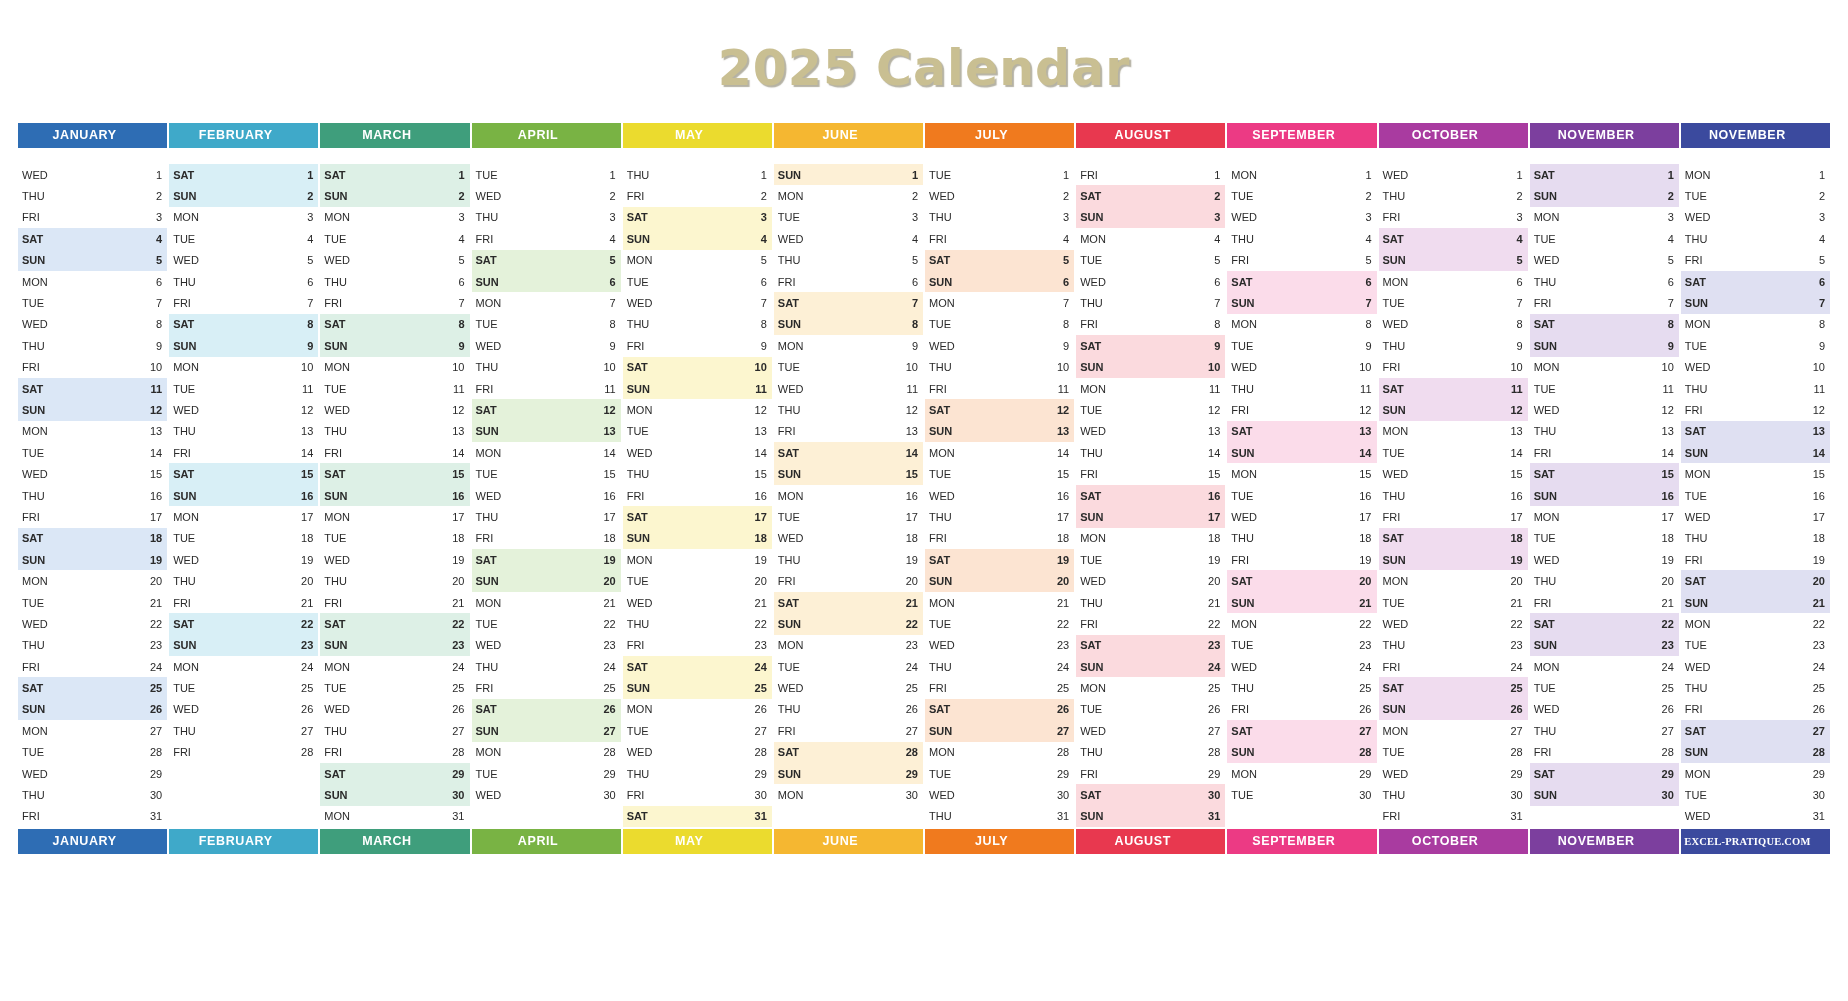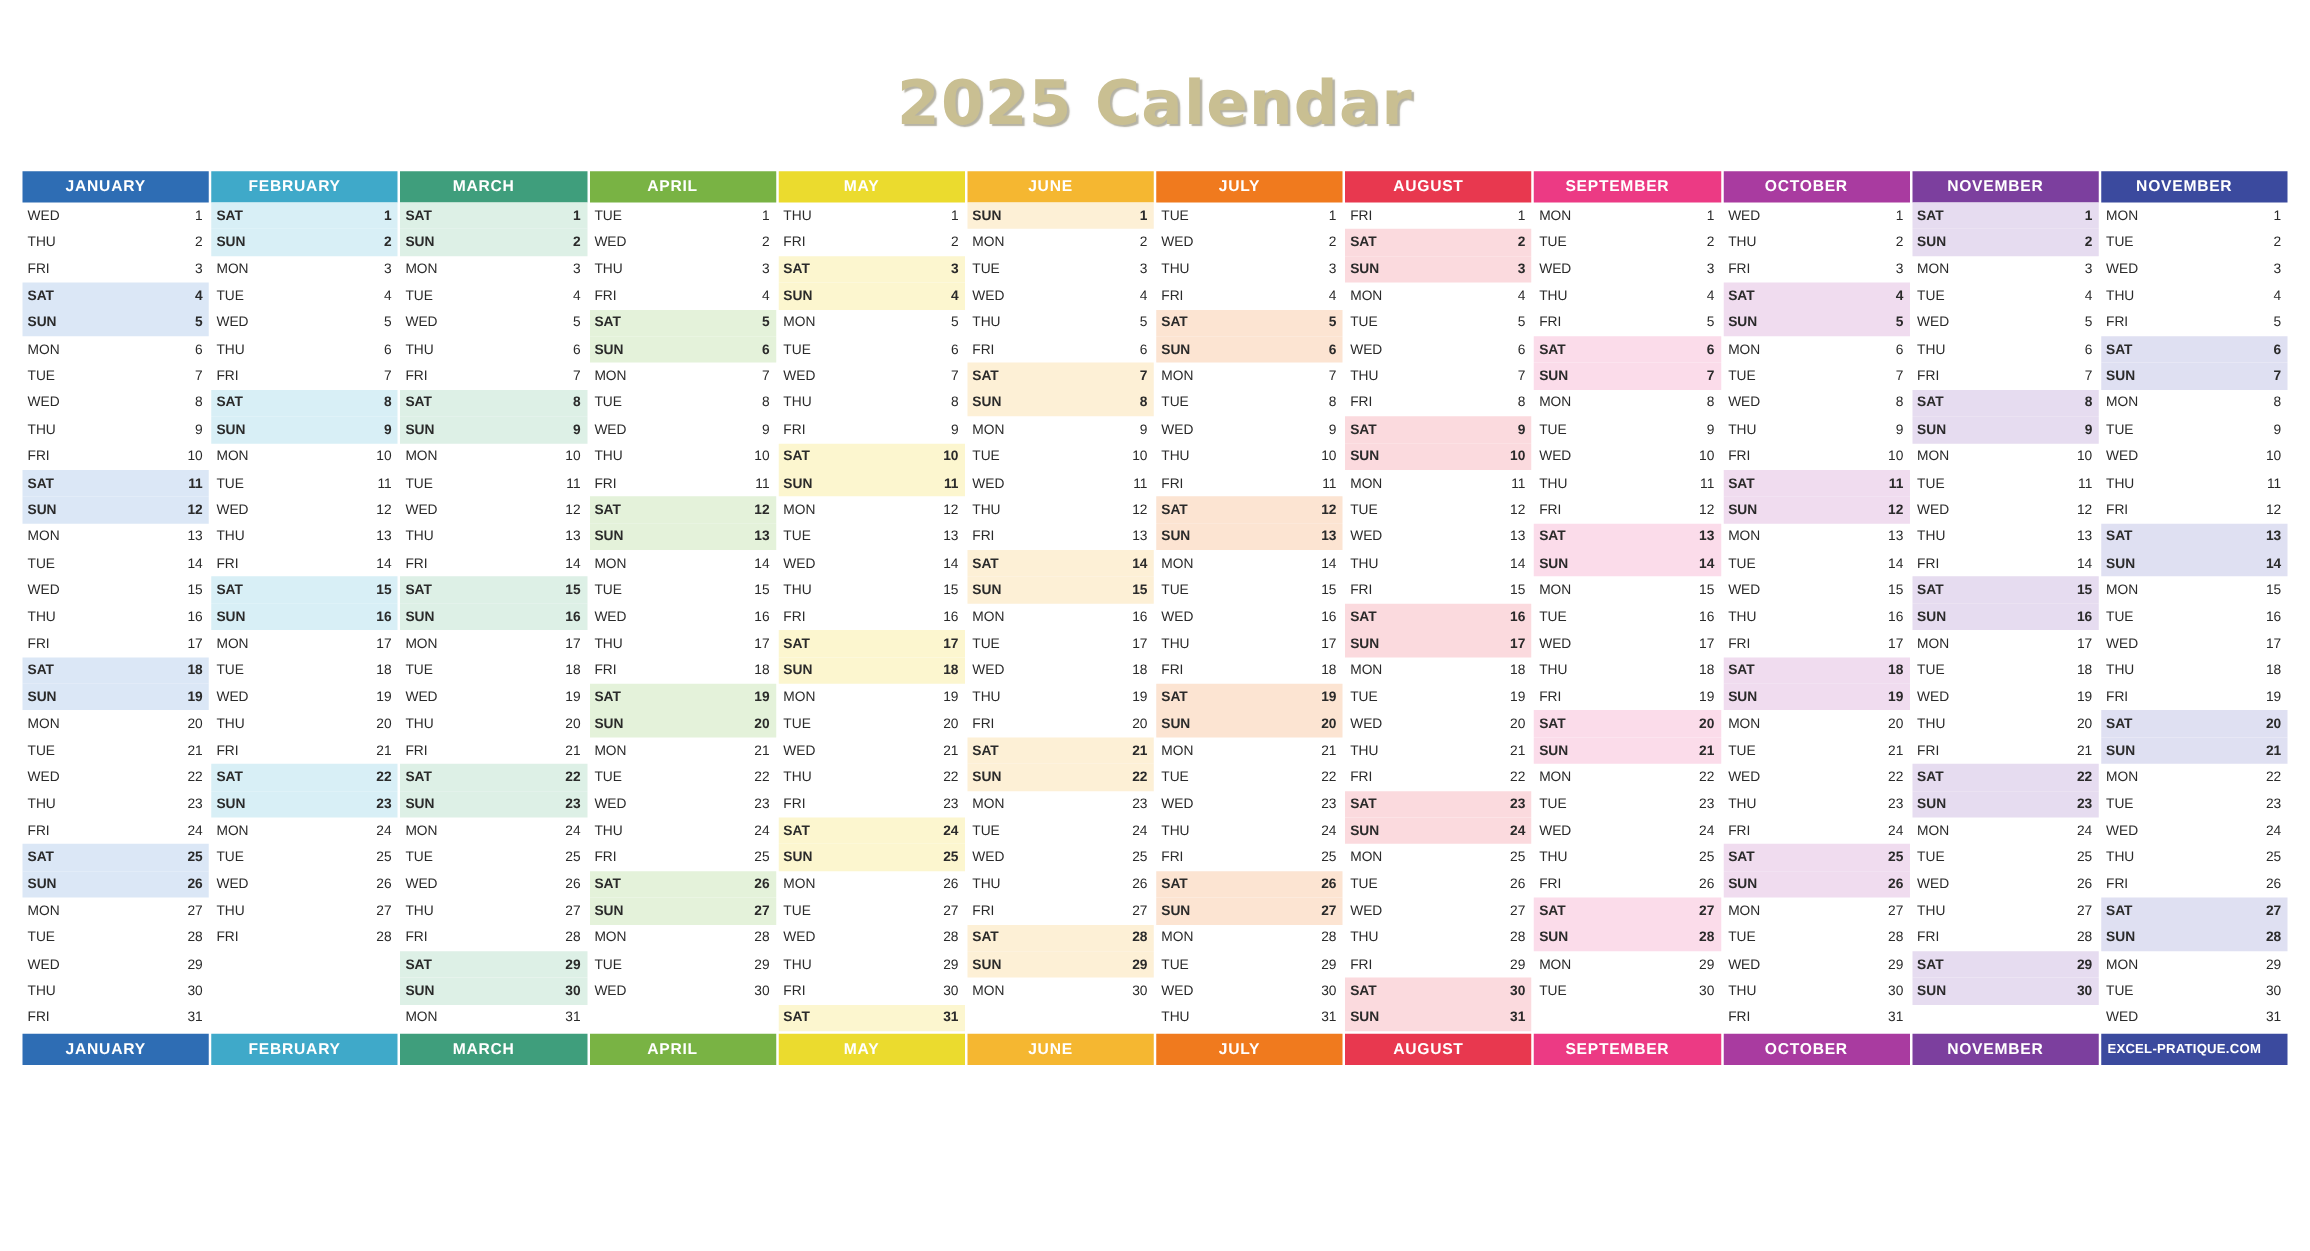--- a/index.html
+++ b/index.html
@@ -17,21 +17,21 @@
     position: relative;
     width: 1848px;
     height: 1001px;
   }
   .title {
     text-align: center;
     font-size: 49px;
     font-weight: bold;
     color: #c9bf92;
     letter-spacing: 1px;
-    padding-top: 54px;
+    padding-top: 40px;
     margin: 0;
     text-shadow: 2px 2px 1px rgba(120,115,90,0.55);
     font-family: "DejaVu Sans", sans-serif;
   }
   .calendar {
     margin: 26px 18px 0 18px;
     display: grid;
     grid-template-columns: repeat(12, 1fr);
     column-gap: 2px;
     font-size: 11px;
@@ -48,41 +48,42 @@
     letter-spacing: 0.6px;
     padding: 6px 16px 6px 0;
     height: 13px;
     line-height: 13px;
     box-sizing: content-box;
   }
   .month-foot {
     margin-top: 2px;
   }
   .days {
-    margin-top: 0;
+    margin-top: 16px;
     display: flex;
     flex-direction: column;
   }
   .day {
     display: flex;
     justify-content: space-between;
     align-items: center;
     height: 21.4px;
     padding: 0 5px 0 4px;
     box-sizing: border-box;
     color: #2a2a2a;
     font-size: 11px;
   }
   .day .dow { text-align: left; }
   .day .num { text-align: right; }
   .day.weekend { font-weight: bold; }
   .day.empty { visibility: hidden; }
   .footer-link {
     font-size: 10.5px !important;
     letter-spacing: 0.2px;
+    font-family: Liberation Serif, serif;
   }
 </style>
 </head>
 <body>
 
 <div class="page">
   <h1 class="title">2025 Calendar</h1>
   <div class="calendar" id="calendar">
       <div class="month-col">
         <div class="month-head" style="background: rgb(46, 109, 180);">JANUARY</div>

